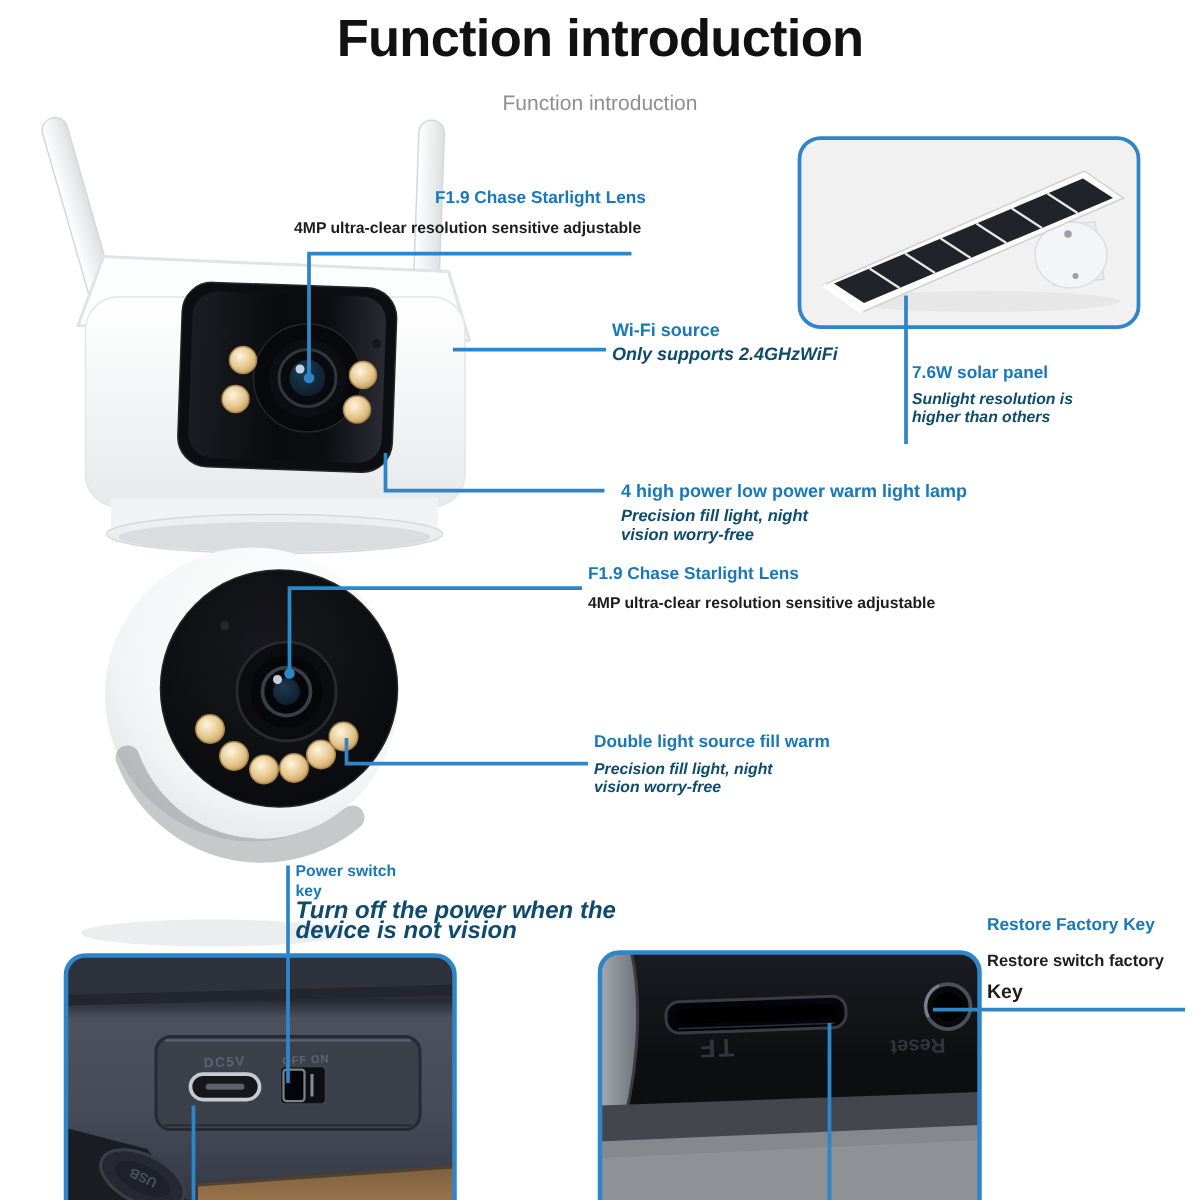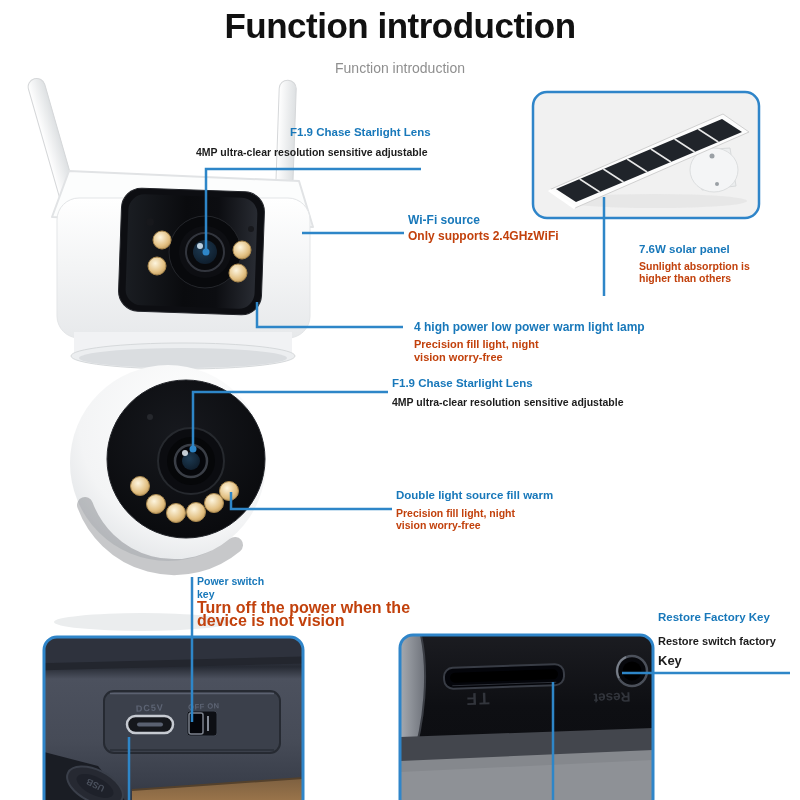--- a/index.html
+++ b/index.html
@@ -5,27 +5,27 @@
   html,body{margin:0;padding:0;background:#fff;}
   .page{position:relative;width:800px;height:800px;background:#ffffff;overflow:hidden;
         font-family:"Liberation Sans","DejaVu Sans",sans-serif;}
   .gfx{position:absolute;left:0;top:0;}
   .page-title{position:absolute;left:0;top:6px;width:100%;text-align:center;
               font-size:35px;font-weight:800;color:#111;letter-spacing:-.5px;}
   .page-subtitle{position:absolute;left:0;top:60px;width:100%;text-align:center;
                  font-size:14px;color:#8f8f8f;}
   .label{position:absolute;font-weight:bold;white-space:nowrap;color:#1c1c1c;line-height:1.18;}
   .label .t{display:block;color:#1878ba;}
-  .label .d{display:block;color:#c2410c;}
+  .label .d{display:block;color:#0c4a6e;font-style:italic;}
   
   #co-tlens-t{left:290px;top:126px;font-size:11.5px;}
   #co-tlens-d{left:196px;top:146px;font-size:10.5px;}
   #co-wifi{left:408px;top:213px;font-size:12px;}
   #co-wifi .d{margin-top:2px;}
-  #co-solar{left:639px;top:243px;}
+  #co-solar{left:608px;top:243px;}
   #co-solar .t{font-size:11.5px;}
   #co-solar .d{font-size:10.5px;margin-top:3px;}
   #co-warm{left:414px;top:320px;}
   #co-warm .t{font-size:12px;}
   #co-warm .d{font-size:11px;margin-top:4px;}
   #co-blens-t{left:392px;top:377px;font-size:11.5px;}
   #co-blens-d{left:392px;top:396px;font-size:10.5px;}
   #co-double{left:396px;top:489px;}
   #co-double .t{font-size:11.5px;}
   #co-double .d{font-size:10.5px;margin-top:4px;}
@@ -290,21 +290,21 @@
   <div class="label" id="co-tlens-d">4MP ultra-clear resolution sensitive adjustable</div>
 
   <div class="label" id="co-wifi">
     <span class="t">Wi-Fi source</span>
     <span class="d">Only supports 2.4GHzWiFi</span>
   </div>
 
   <div class="label" id="co-solar">
     <span class="t">7.6W solar panel</span>
     <span class="d">
-      <span style="display:block">Sunlight absorption is</span>
+      <span style="display:block">Sunlight resolution is</span>
       <span style="display:block">higher than others</span>
     </span>
   </div>
 
   <div class="label" id="co-warm">
     <span class="t">4 high power low power warm light lamp</span>
     <span class="d">
       <span style="display:block">Precision fill light, night</span>
       <span style="display:block">vision worry-free</span>
     </span>

